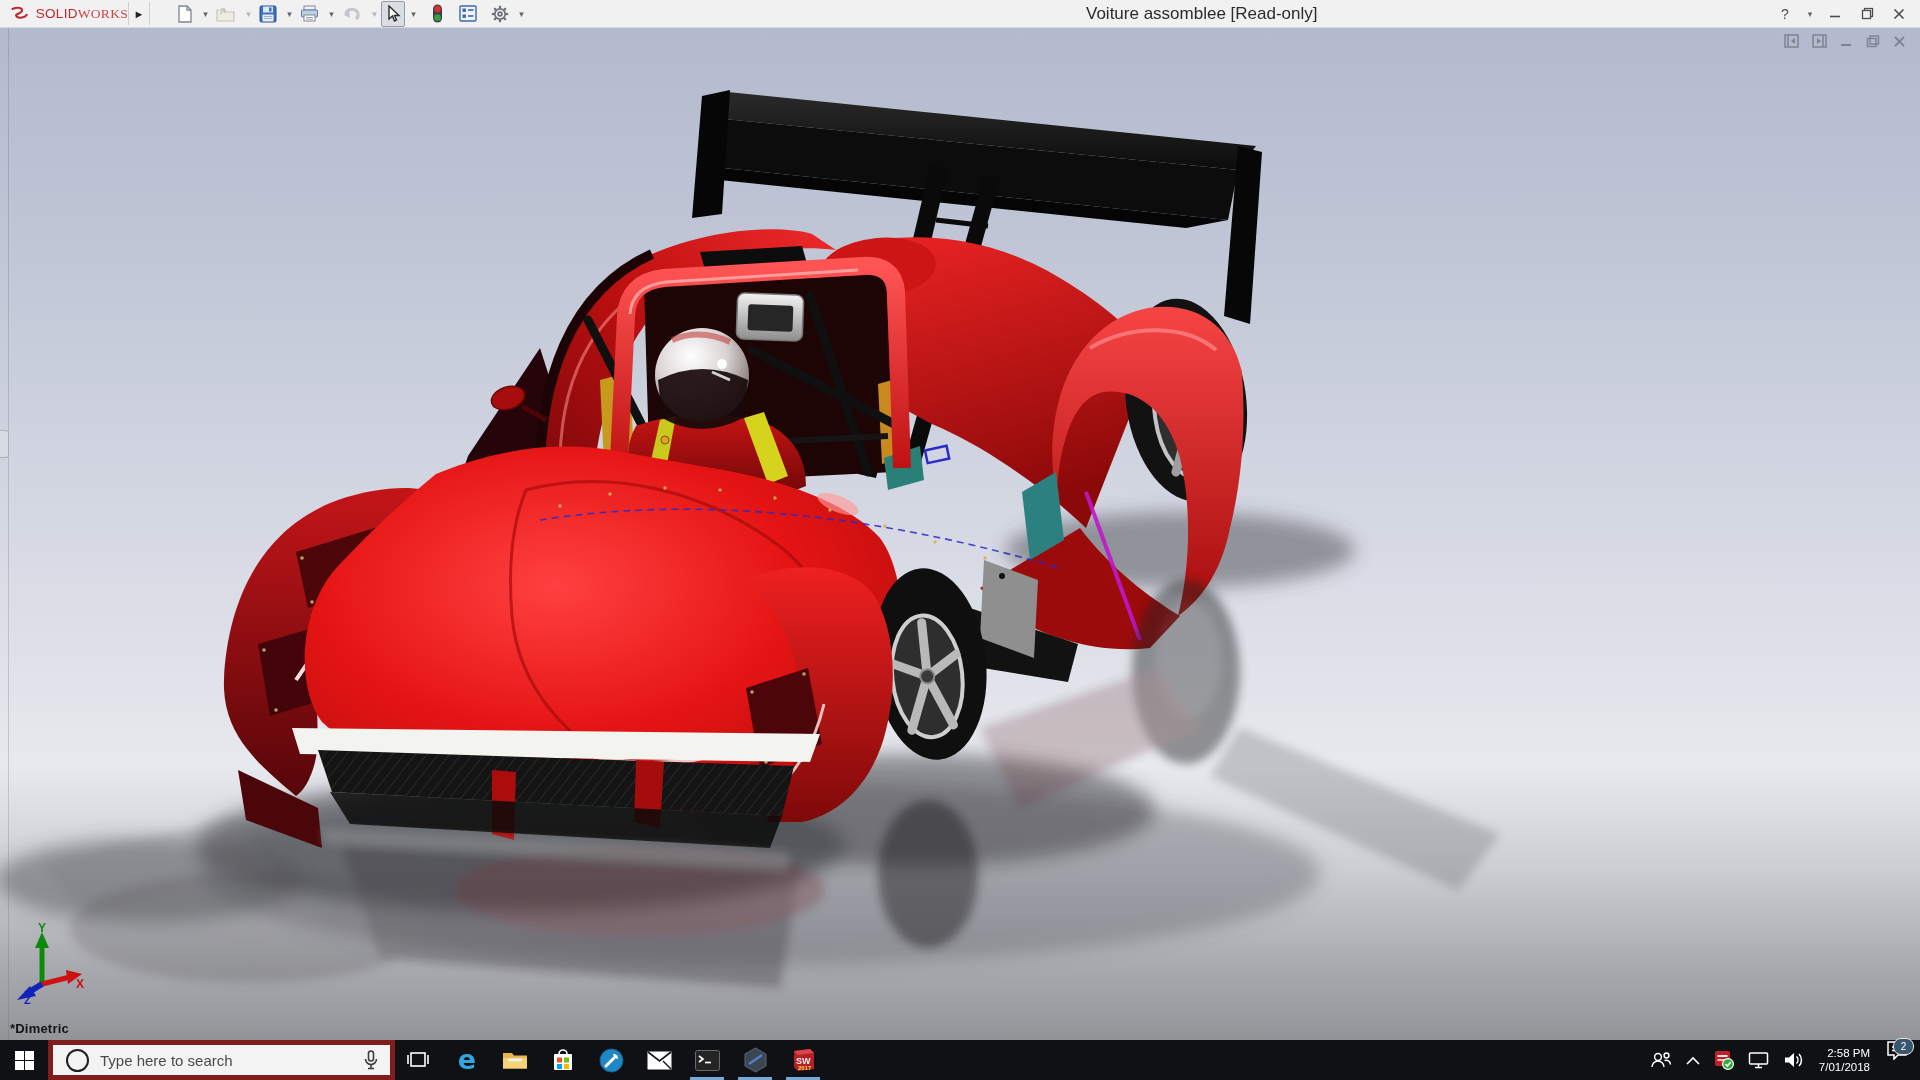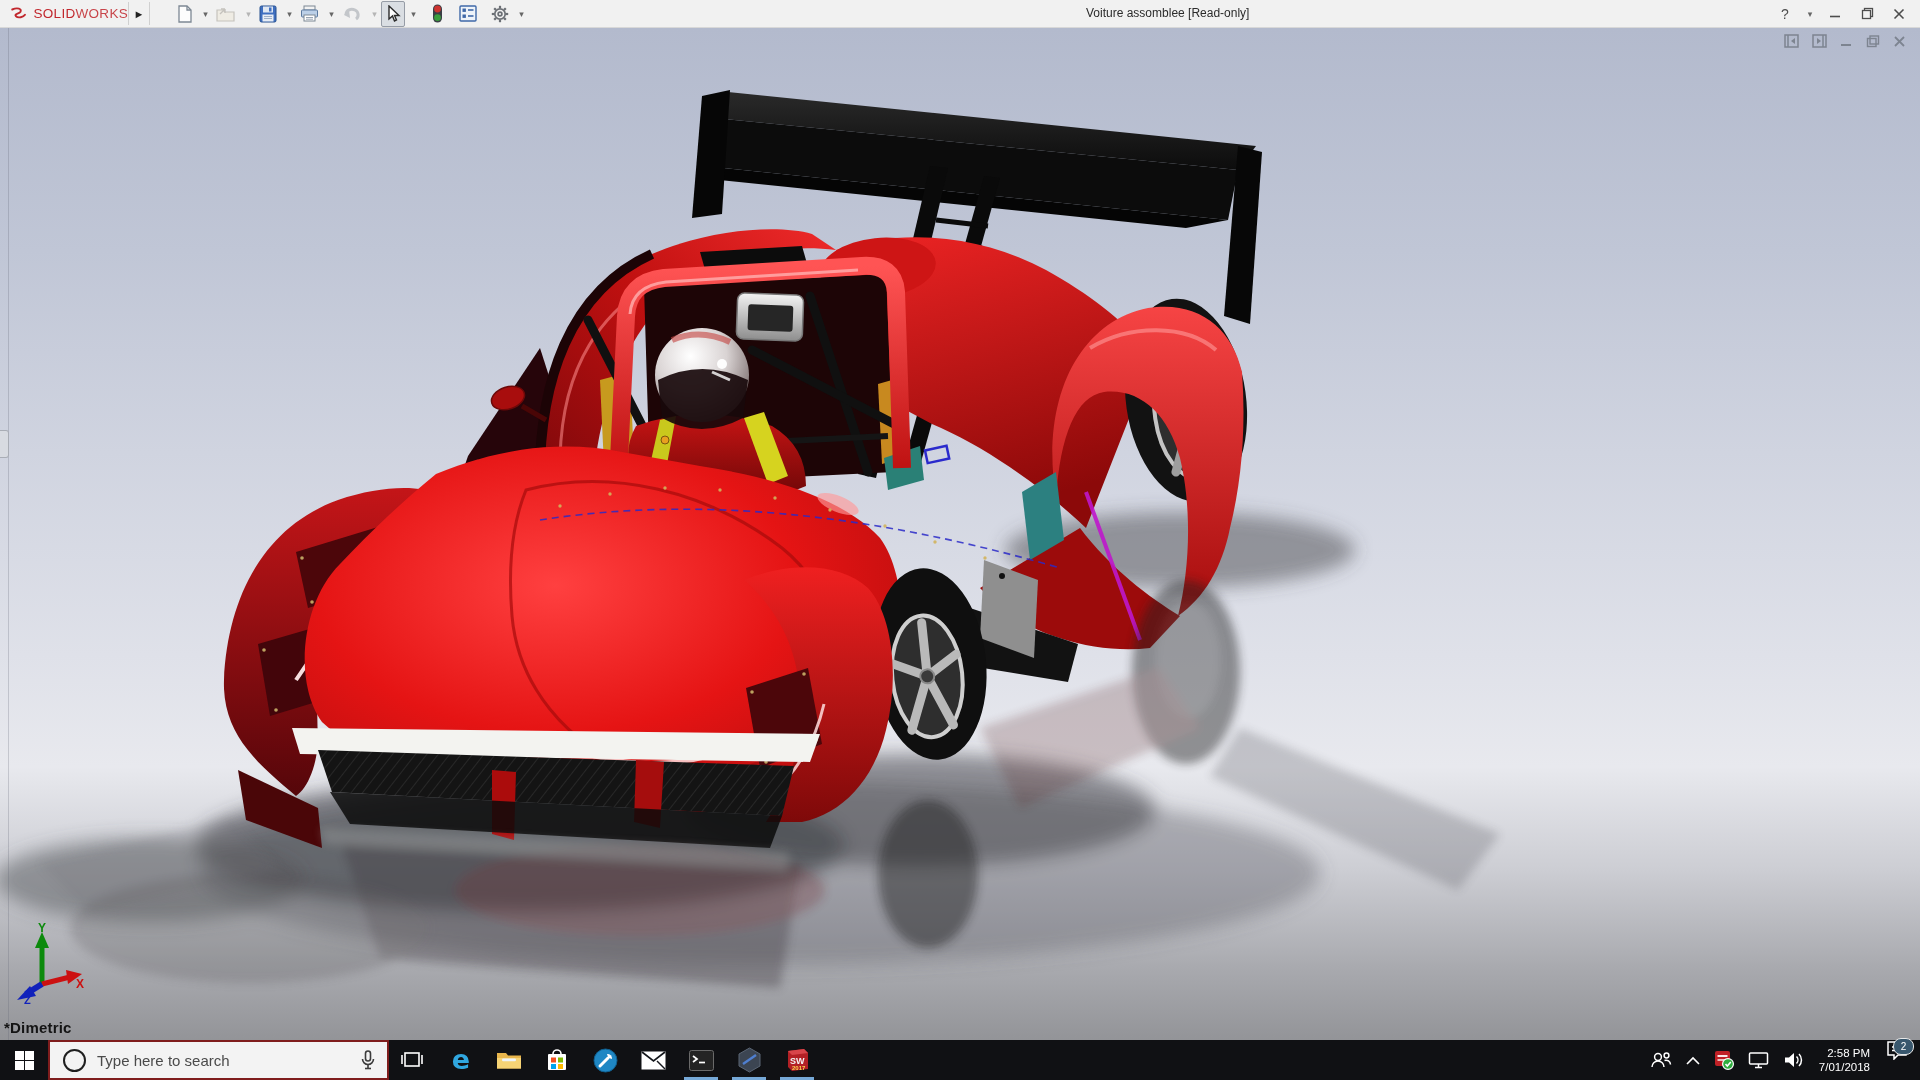--- a/index.html
+++ b/index.html
@@ -5,51 +5,51 @@
   html,body{margin:0;padding:0;background:#000;}
   #screen{position:relative;width:1920px;height:1080px;overflow:hidden;
     font-family:"Liberation Sans",sans-serif;-webkit-font-smoothing:antialiased;}
 
   
   #titlebar{position:absolute;top:0;left:0;width:100%;height:27px;background:#f1f1f1;
     border-bottom:1px solid #d8d8d8;display:flex;align-items:center;}
   .logo-wrap{display:flex;align-items:center;padding-left:10px;width:118px;flex:none;}
   .brand{color:#c1272d;font-size:13.5px;letter-spacing:.3px;margin-left:4px;white-space:nowrap;}
   .brand b{font-weight:400;}
-  .brand span{font-weight:400;opacity:.85;}
+  .brand span{font-weight:400;opacity:.85;font-family:Liberation Serif, serif;}
   .menu-arrow{flex:none;width:20px;height:23px;display:flex;align-items:center;justify-content:center;
     border-left:1px solid #d0d0d0;border-right:1px solid #d0d0d0;color:#222;font-size:11px;cursor:default;}
   #toolbar{display:flex;align-items:center;margin-left:22px;gap:2px;}
   .tbtn{display:flex;align-items:center;height:24px;padding:0 3px;border:1px solid transparent;border-radius:2px;}
   .tbtn svg{display:block;}
   .caret{font-size:9px;color:#666;margin-left:2px;width:9px;text-align:center;}
   .caret.dis{color:#b5b5b5;}
   .tbtn.pressed{background:#dadee3;border:1px solid #969ca6;}
-  #wintitle{position:absolute;left:1086px;top:0;height:27px;line-height:27px;font-size:12px;color:#2b2b2b;white-space:nowrap;text-align:right;}
+  #wintitle{position:absolute;left:1086px;top:0;height:27px;line-height:27px;font-size:17px;color:#2b2b2b;white-space:nowrap;text-align:right;}
   #winctrl{position:absolute;right:8px;top:0;height:27px;display:flex;align-items:center;gap:6px;color:#4d4d4d;}
   #winctrl .wbtn{width:26px;height:27px;display:flex;align-items:center;justify-content:center;font-size:14px;}
   #winctrl .small{width:12px;font-size:9px;color:#666;}
 
   
   #viewport{position:absolute;top:28px;left:0;width:1920px;height:1012px;overflow:hidden;
     background:linear-gradient(180deg,#b3bacd 0%,#c0c6d6 22%,#d0d4e0 42%,#dfe1e9 62%,#e8e9ee 73%,#cdced4 83%,#a8a9ae 93%,#939498 100%);}
   #scene{position:absolute;top:0;left:0;}
   #vpctrl{position:absolute;top:6px;right:14px;display:flex;align-items:center;gap:13px;}
   #vpctrl svg{display:block;}
   #leftsplit{position:absolute;left:8px;top:0;width:1px;height:100%;background:rgba(90,95,110,.25);}
   #lefttab{position:absolute;left:0px;top:402px;width:8px;height:26px;background:#d8dbe1;border:1px solid #a9adb5;border-left:none;border-radius:0 3px 3px 0;}
   #triad{position:absolute;left:12px;bottom:36px;}
-  #orientlabel{position:absolute;left:4px;bottom:4px;font-size:15px;font-weight:700;color:#141414;letter-spacing:.2px;}
+  #orientlabel{position:absolute;left:10px;bottom:4px;font-size:13px;font-weight:700;color:#141414;letter-spacing:.2px;}
 
   
   #taskbar{position:absolute;bottom:0;left:0;width:100%;height:40px;background:#101114;display:flex;align-items:stretch;color:#fff;}
   .tb-btn{width:48px;display:flex;align-items:center;justify-content:center;position:relative;flex:none;}
   .tb-btn svg{display:block;}
   .runline{position:absolute;bottom:0;left:7px;right:7px;height:3px;background:#76a9d8;}
-  #searchbox{width:337px;flex:none;background:#f3f3f3;border:2px solid #7f1d1d;display:flex;align-items:center;margin:0;}
+  #searchbox{width:337px;flex:none;background:#f3f3f3;border:5px solid #7f1d1d;display:flex;align-items:center;margin:0;}
   #searchbox .circ{flex:none;width:19px;height:19px;border:2.4px solid #1f1f1f;border-radius:50%;margin:0 11px 0 13px;}
   #searchtext{flex:1;color:#4a4a4a;font-size:15px;}
   #searchbox .mic{flex:none;margin-right:12px;}
   #tray{margin-left:auto;display:flex;align-items:flex-start;gap:0;}
   .trbtn{height:40px;display:flex;align-items:center;justify-content:center;padding:0 7px;}
   #clock{line-height:14px;font-size:11.5px;text-align:right;padding:0 8px;}
   #action{position:relative;padding:0 12px 0 8px;display:flex;align-items:center;}
   #badge{position:absolute;right:6px;bottom:5px;min-width:15px;height:15px;border-radius:8px;background:#38576d;border:1px solid #e8e8e8;
     color:#fff;font-size:10px;display:flex;align-items:center;justify-content:center;padding:0 2px;}
   .edge-e{font-size:27px;font-weight:700;color:#30a7e0;line-height:1;font-family:"DejaVu Sans",sans-serif;transform:translateY(-1px);}

